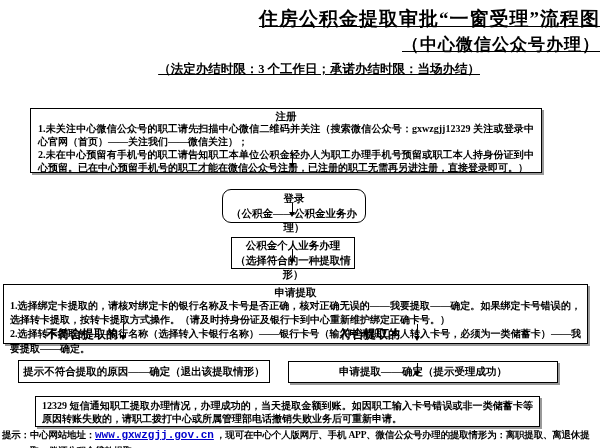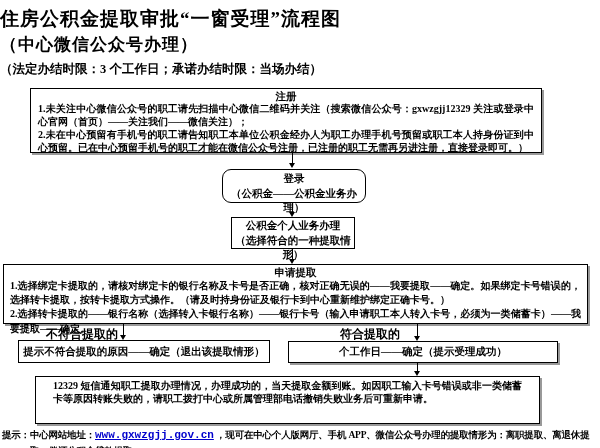--- a/index.html
+++ b/index.html
@@ -1,25 +1,25 @@
 <!DOCTYPE html>
 <html><head>
 <meta charset="utf-8">
 <style>
   html,body{margin:0;padding:0;background:#fff;}
   #page{
     position:relative;width:600px;height:448px;background:#ffffff;
     font-family:"Liberation Serif","DejaVu Serif",serif;
     font-weight:bold;color:#000;overflow:hidden;
   }
-  .t-center{text-align:left;}
+  .t-center{text-align:right;text-decoration:underline;}
   .page-title{position:absolute;top:6px;left:0;width:600px;font-size:19px;letter-spacing:1px;}
   .page-subtitle{position:absolute;top:33px;left:0;width:600px;font-size:17px;letter-spacing:1px;}
   .time-limits{position:absolute;top:61px;left:0;width:480px;font-size:12.5px;}
-  .box{position:absolute;border:1px solid #000;background:#fff;box-sizing:border-box;}
+  .box{position:absolute;border:1px solid #000;background:#fff;box-sizing:border-box;margin-top:20px;}
   .shadow{box-shadow:2px 2px 0 #999999;}
   .vline{position:absolute;width:1px;background:#000;}
   .ah{position:absolute;width:0;height:0;border-left:3px solid transparent;border-right:3px solid transparent;border-top:5px solid #000;}
   .node-title{display:block;text-align:center;font-size:10.5px;line-height:13px;}
   .body-text{font-size:10px;line-height:12.9px;text-align:justify;}
   .small-node{font-size:10.5px;line-height:14.5px;text-align:center;}
   .branch-label{position:absolute;font-size:12px;}
   .result-line{font-size:10.5px;text-align:center;}
   .footer{
     position:absolute;left:2px;top:427px;width:595px;
@@ -74,25 +74,25 @@
   <div class="vline" style="left:123px;top:324px;height:11px;"></div>
   <div class="ah" style="left:120px;top:335px;"></div>
   <div class="vline" style="left:417px;top:324px;height:12px;"></div>
   <div class="ah" style="left:414px;top:336px;"></div>
 
   <div class="box" style="left:18px;top:340px;width:252px;height:23px;">
     <div class="result-line" style="line-height:21px;">提示不符合提取的原因——确定（退出该提取情形）</div>
   </div>
 
   <div class="box shadow" style="left:288px;top:341px;width:270px;height:22px;">
-    <div class="result-line" style="line-height:20px;">个工作日——确定（提示受理成功）</div>
+    <div class="result-line" style="line-height:20px;">申请提取——确定（提示受理成功）</div>
   </div>
 
   <div class="vline" style="left:417px;top:363px;height:8px;"></div>
   <div class="ah" style="left:414px;top:371px;"></div>
 
-  <div class="box shadow" style="left:35px;top:376px;width:505px;height:48px;padding:2px 17px;">
+  <div class="box shadow" style="left:35px;top:376px;width:505px;height:31px;padding:2px 6px;">
     <div class="body-text" style="line-height:13px;">12329 短信通知职工提取办理情况，办理成功的，当天提取金额到账。如因职工输入卡号错误或非一类储蓄卡等原因转账失败的，请职工拨打中心或所属管理部电话撤销失败业务后可重新申请。</div>
   </div>
 
   <div class="footer"><span>提示：中心网站地址：</span><a href="#">www.gxwzgjj.gov.cn</a><span> ，</span><span>现可在中心个人版网厅、手机 APP、微信公众号办理的提取情形为：离职提取、离退休提取、</span><span>偿还公积金贷款提取。</span></div>
 
 </div>
 
 </body></html>

